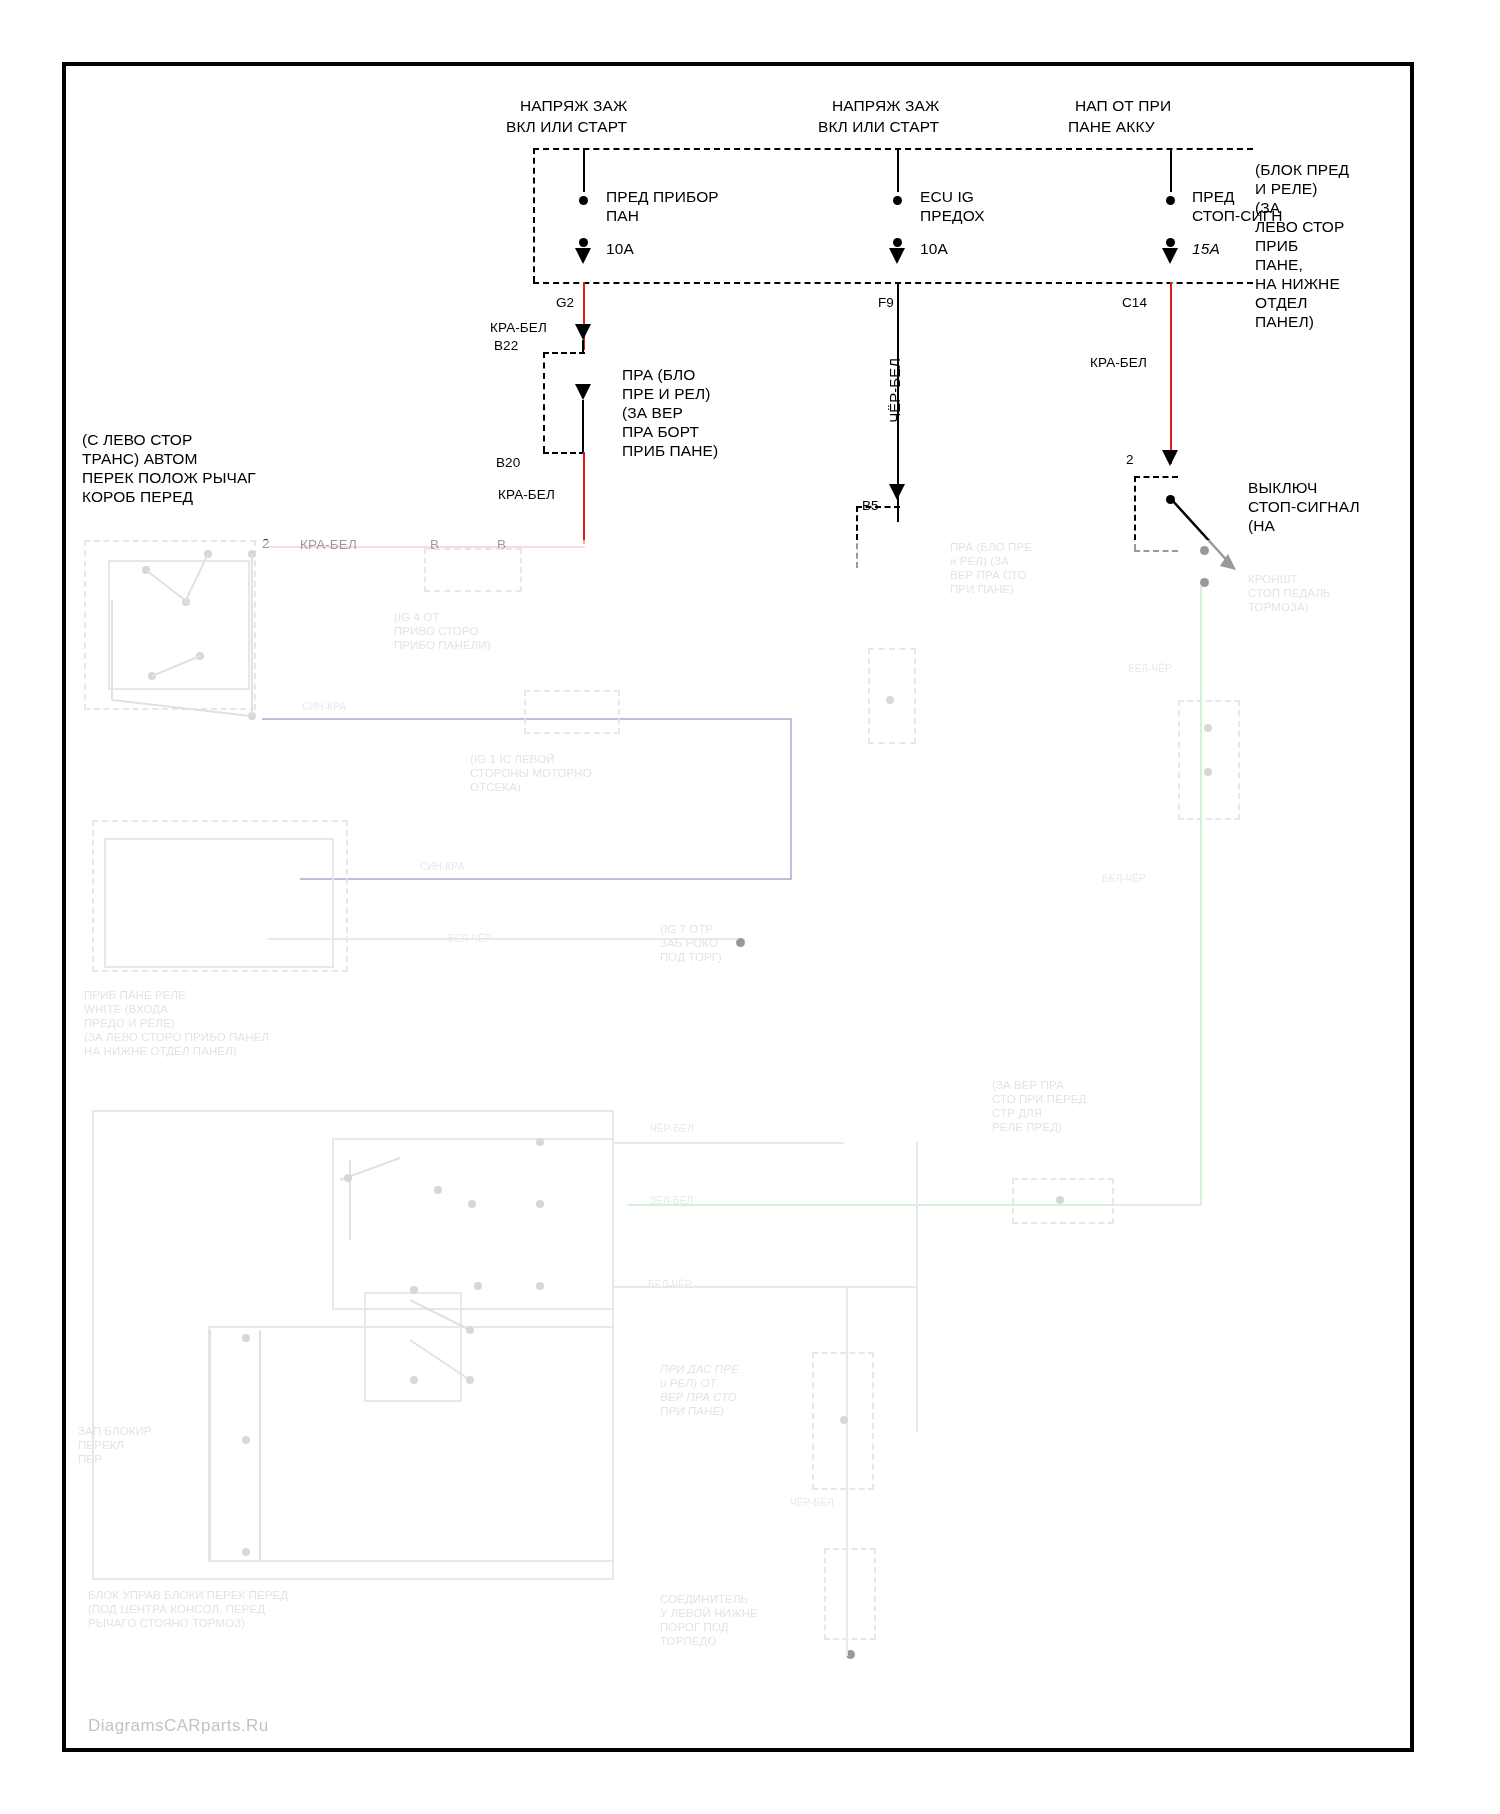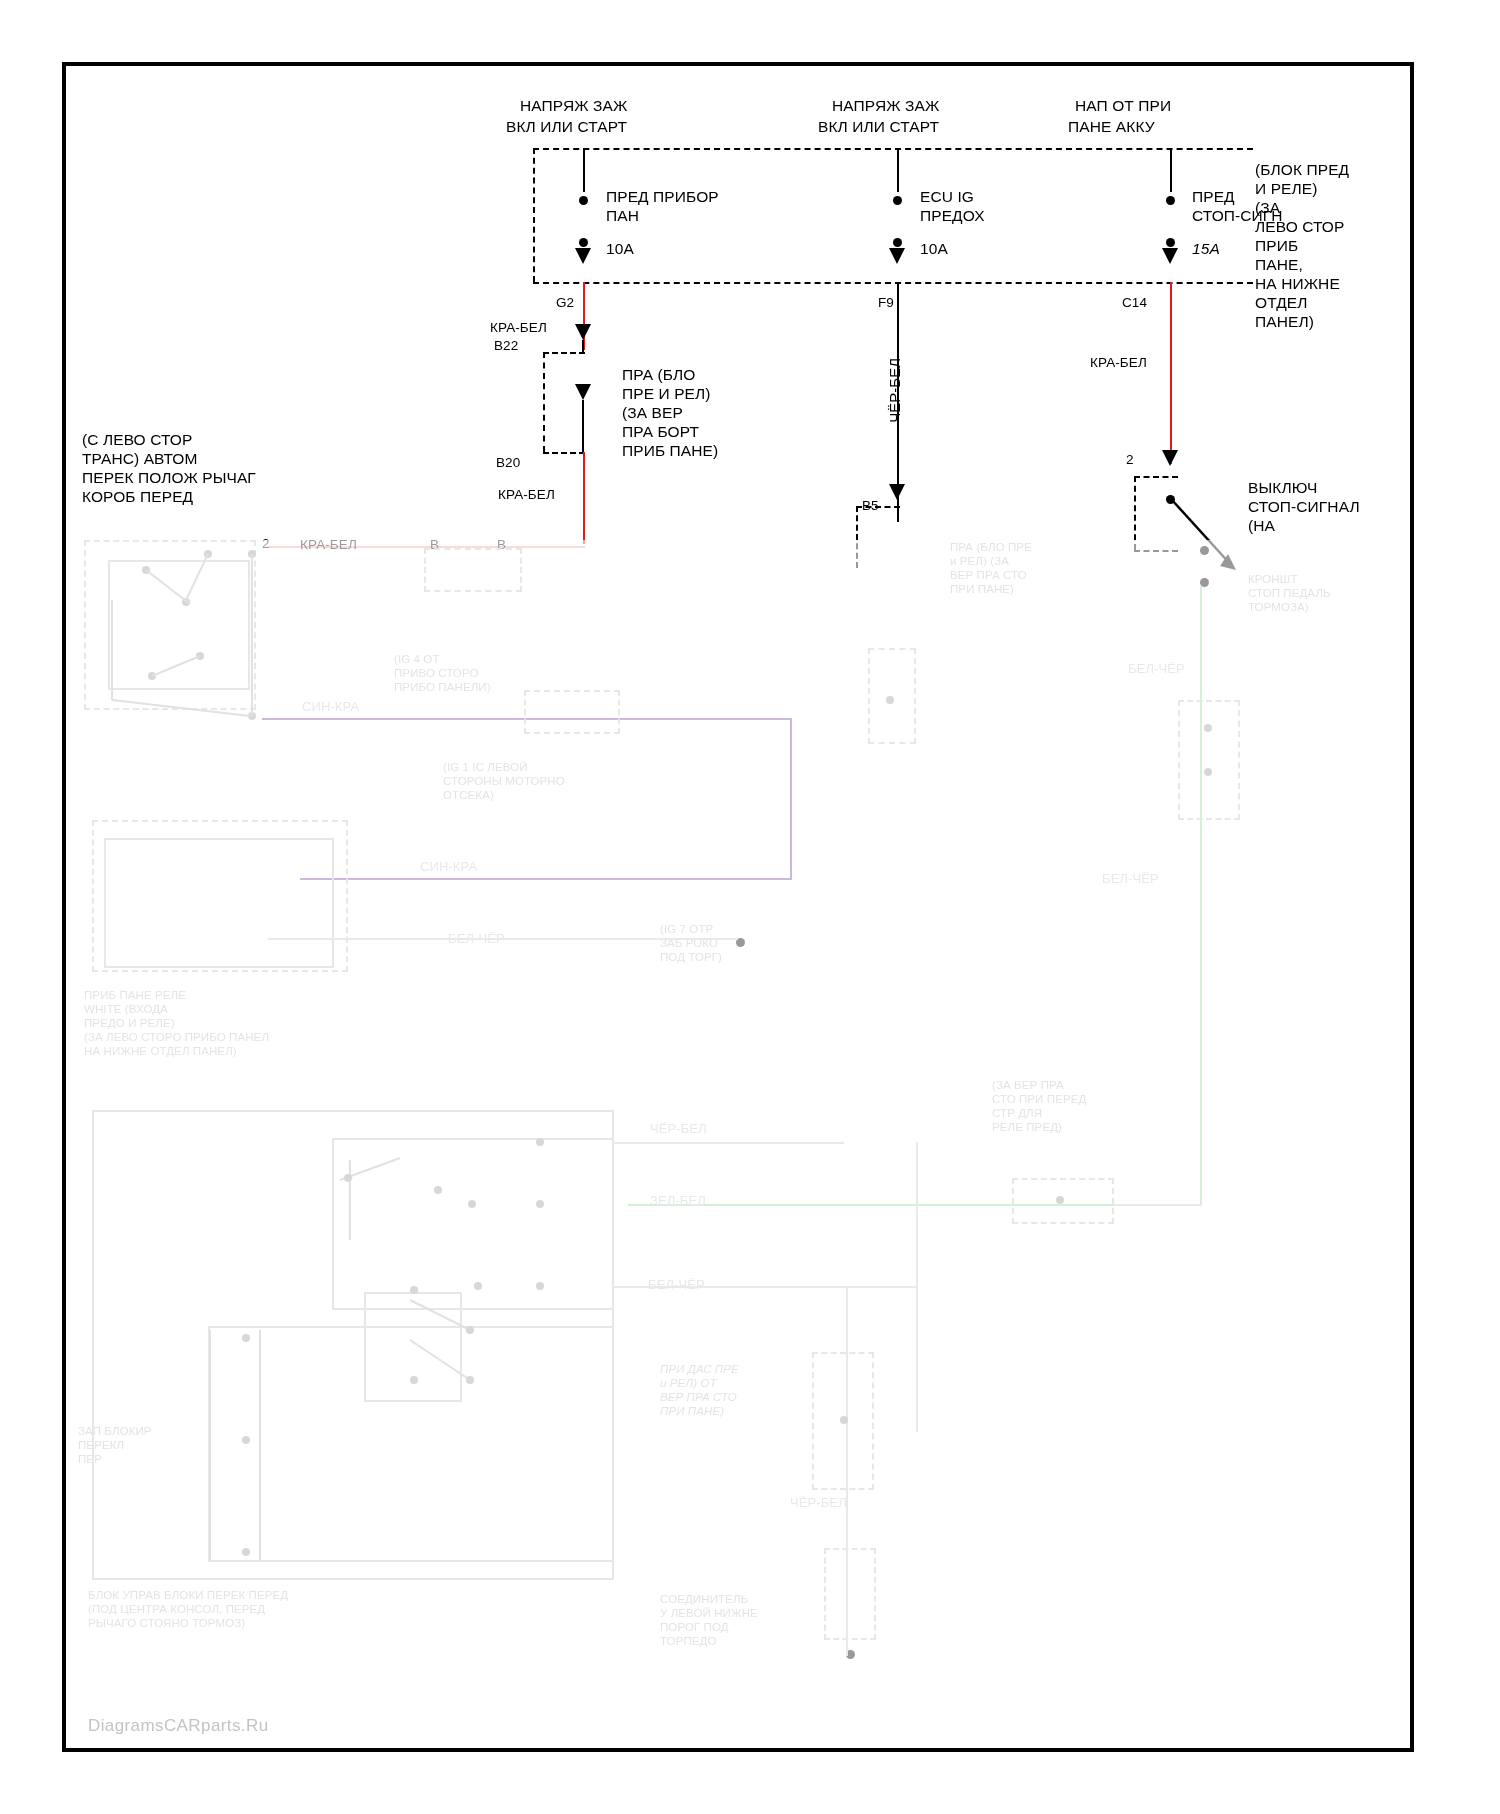--- a/index.html
+++ b/index.html
@@ -44,21 +44,21 @@
   .lbl {
     position: absolute;
     font-size: 15.5px;
     line-height: 19px;
     color: #000;
     white-space: pre;
     letter-spacing: 0.1px;
   }
   .lbl.sm { font-size: 13.5px; line-height: 16px; }
   .lbl.ghost { color: #b9b9b9; font-size: 11.5px; line-height: 14px; }
-  .lbl.ghost2 { color: #c6c6c6; font-size: 13px; line-height: 13px; }
+  .lbl.ghost2 { color: #c6c6c6; font-size: 10px; line-height: 13px; }
   .vert {
     position: absolute;
     font-size: 15px;
     color: #000;
     writing-mode: vertical-rl;
     transform: rotate(180deg);
     white-space: pre;
   }
   .wire {
     position: absolute;
@@ -240,24 +240,24 @@
   <div class="dot grey" style="left:196px; top:652px;"></div>
   <div class="dot grey" style="left:148px; top:672px;"></div>
   <div class="dot grey" style="left:248px; top:550px;"></div>
   <div class="dot grey" style="left:248px; top:712px;"></div>
 
   <div class="dashbox grey" style="left:424px; top:548px; width:98px; height:44px;"></div>
   <div class="dashbox grey" style="left:524px; top:690px; width:96px; height:44px;"></div>
   <div class="dashbox grey" style="left:92px; top:820px; width:256px; height:152px;"></div>
   <div class="solidbox grey" style="left:104px; top:838px; width:230px; height:130px;"></div>
 
-  <div class="lbl ghost" style="left:394px; top:610px;margin-top:42px;"><span style="white-space:pre">(IG 4 ОТ
+  <div class="lbl ghost" style="left:394px; top:610px;"><span style="white-space:pre">(IG 4 ОТ
 ПРИВО СТОРО
 ПРИБО ПАНЕЛИ)</span></div>
-  <div class="lbl ghost" style="left:443px; top:752px;margin-top:8px;"><span style="white-space:pre">(IG 1 IC ЛЕВОЙ
+  <div class="lbl ghost" style="left:470px; top:752px;"><span style="white-space:pre">(IG 1 IC ЛЕВОЙ
 СТОРОНЫ МОТОРНО
 ОТСЕКА)</span></div>
   <div class="lbl ghost" style="left:660px; top:922px;"><span style="white-space:pre">(IG 7 ОТР
 ЗАБ РОКО
 ПОД ТОРГ)</span></div>
   <div class="lbl ghost" style="left:84px; top:988px;"><span style="white-space:pre">ПРИБ ПАНЕ РЕЛЕ
 WHITE (ВХОДА
 ПРЕДО И РЕЛЕ)
 (ЗА ЛЕВО СТОРО ПРИБО ПАНЕЛ
 НА НИЖНЕ ОТДЕЛ ПАНЕЛ)</span></div>

